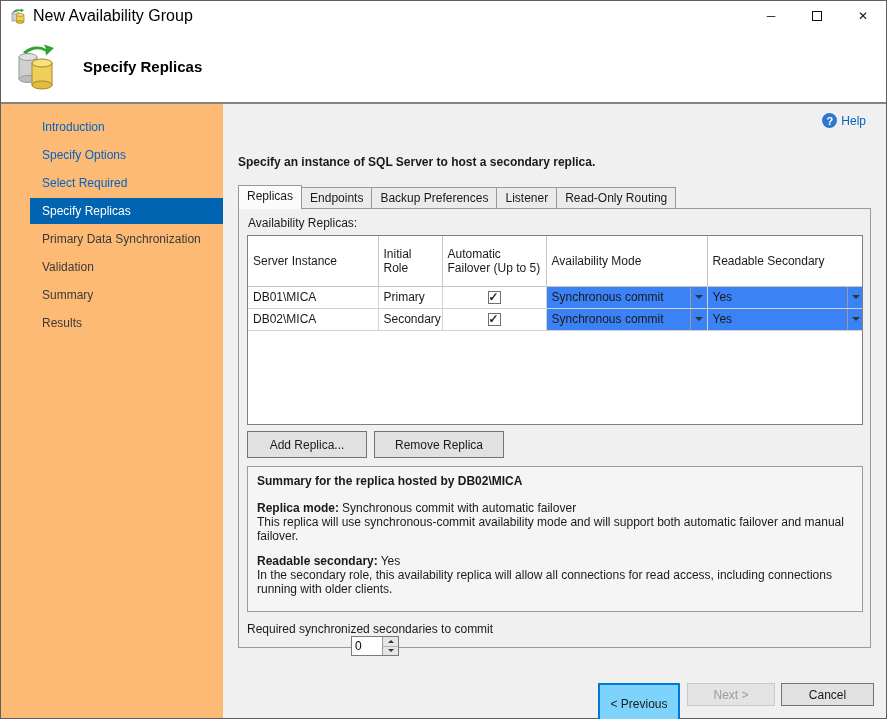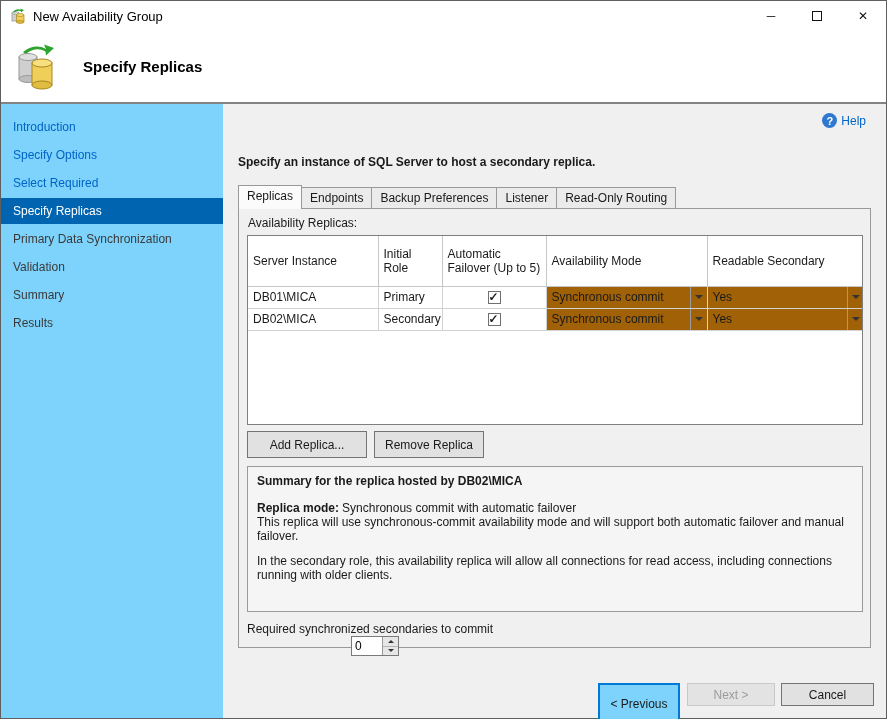--- a/index.html
+++ b/index.html
@@ -8,33 +8,33 @@
     width:887px; height:719px;
     font-family:"Liberation Sans", sans-serif;
     font-size:12px; color:#1a1a1a;
     background:#fff; overflow:hidden;
   }
   .window { width:887px; height:719px; border:1px solid #5f5f5f; background:#fff; position:relative; }
 
   
   .titlebar { height:30px; display:flex; align-items:center; padding-left:9px; background:#fff; }
   .app-icon { width:16px; height:16px; margin-right:7px; display:inline-flex; }
-  .win-title { font-size:13px; color:#000; }
+  .win-title { font-size:16px; color:#000; }
   .win-controls { margin-left:auto; display:flex; height:30px; }
   .ctrl { width:46px; height:30px; display:flex; align-items:center; justify-content:center; font-size:12px; color:#111; cursor:pointer; }
   .max-box { width:10px; height:10px; border:1px solid #111; display:inline-block; }
 
   
   .header { height:73px; background:#fff; display:flex; align-items:center; padding-left:12px; border-bottom:2px solid #838383; }
   .header-icon { width:48px; height:48px; display:inline-flex; }
   .page-title { font-size:15px; font-weight:bold; margin:0 0 0 22px; color:#000; }
 
   
   .body-row { display:flex; height:614px; }
-  .sidebar { width:222px; flex-shrink:0; background:#7dd3fc; padding-top:10px; }
+  .sidebar { width:222px; flex-shrink:0; background:#fdba74; padding-top:10px;padding-left:29px; }
   .side-item { padding:6px 12px; margin-bottom:2px; cursor:pointer; }
   .side-item.link { color:#0063c6; }
   .side-item.selected { background:#0064b0; color:#fff; }
   .side-item.disabled { color:#3a3a3a; cursor:default; }
 
   .main { flex:1; position:relative; background:#f0f0f0; }
 
   .help { position:absolute; top:9px; right:20px; display:flex; align-items:center; gap:4px; color:#0063c6; cursor:pointer; }
   .help-q { width:15px; height:15px; border-radius:50%; background:#2f78cf; color:#fff; font-weight:bold; font-size:11px; display:flex; align-items:center; justify-content:center; }
 
@@ -53,29 +53,29 @@
   .grid-box { position:absolute; left:8px; top:26px; width:616px; height:190px; border:1px solid #7f7f7f; background:#fff; overflow:hidden; }
   table.grid { width:100%; border-collapse:collapse; table-layout:fixed; }
   .grid th { font-weight:normal; text-align:left; padding:3px 5px; height:50px; vertical-align:middle; border-right:1px solid #c6c6c6; border-bottom:1px solid #c6c6c6; background:#fff; }
   .grid th:last-child { border-right:none; }
   .grid td { height:21px; padding:0; vertical-align:middle; border-right:1px solid #d2d2d2; border-bottom:1px solid #d2d2d2; }
   .grid td:last-child { border-right:none; }
   .cell-text { padding:0 5px !important; white-space:nowrap; overflow:hidden; }
   .cell-check { text-align:center; }
   .chk { appearance:none; -webkit-appearance:none; width:13px; height:13px; border:1px solid #707070; background:#fff; margin:0; position:relative; vertical-align:middle; cursor:pointer; }
   .chk:checked::after { content:"✓"; position:absolute; left:0px; top:-2px; font-size:12px; font-weight:bold; color:#222; }
-  .combo { display:flex; align-items:center; height:21px; background:#a16207; cursor:pointer; }
+  .combo { display:flex; align-items:center; height:21px; background:#3b82f6; cursor:pointer; }
   .combo-text { flex:1; padding-left:5px; white-space:nowrap; overflow:hidden; }
   .combo-arrow { width:17px; height:21px; display:flex; align-items:center; justify-content:center; border-left:1px solid #9a9a9a; }
   .tri-down { width:0; height:0; border-left:4px solid transparent; border-right:4px solid transparent; border-top:4px solid #333; display:inline-block; }
   .tri-up { width:0; height:0; border-left:4px solid transparent; border-right:4px solid transparent; border-bottom:4px solid #333; display:inline-block; }
 
   .btn { font-family:Liberation Sans, sans-serif; font-size:12px; background:#e1e1e1; border:1px solid #747474; cursor:pointer; color:#1a1a1a; }
   .add-btn { position:absolute; left:8px; top:222px; width:120px; height:27px; }
-  .remove-btn { position:absolute; left:135px; top:222px; width:110px; height:27px; }
+  .remove-btn { position:absolute; left:135px; top:222px; width:130px; height:27px; }
 
   .summary { position:absolute; left:8px; top:257px; width:616px; height:146px; border:1px solid #9a9a9a; background:#f5f5f5; padding:7px 9px; overflow:hidden; }
   .sum-title { font-weight:bold; margin:0 0 13px 0; }
   .sum-line { margin:0; }
   .sum-line b { margin-right:3px; }
   .sum-desc { margin:0 0 11px 0; }
 
   .quorum-row { position:absolute; left:8px; top:413px; display:flex; align-items:center;flex-direction:column; }
   .quorum-label { margin-right:10px; }
   .spinbox { display:flex; height:20px; border:1px solid #7a7a7a; background:#fff; }
@@ -240,20 +240,23 @@
 
         <button class="btn add-btn">Add Replica...</button>
         <button class="btn remove-btn">Remove Replica</button>
 
         <div class="summary">
           <div class="sum-title">Summary for the replica hosted by DB02\MICA</div>
           <p class="sum-line">
             <b>Replica mode:</b><span>Synchronous commit with automatic failover</span>
           </p>
           <p class="sum-desc">This replica will use synchronous-commit availability mode and will support both automatic failover and manual failover.</p>
+          <p class="sum-line">
+            <b>Readable secondary:</b><span>Yes</span>
+          </p>
           <p class="sum-desc">In the secondary role, this availability replica will allow all connections for read access, including connections running with older clients.</p>
         </div>
 
         <div class="quorum-row">
           <span class="quorum-label">Required synchronized secondaries to commit</span>
           <span class="spinbox">
             <input class="spin-input" value="0" style="">
             <span class="spin-btns">
               <span class="spin-up">
                   <i class="tri-up"></i>

